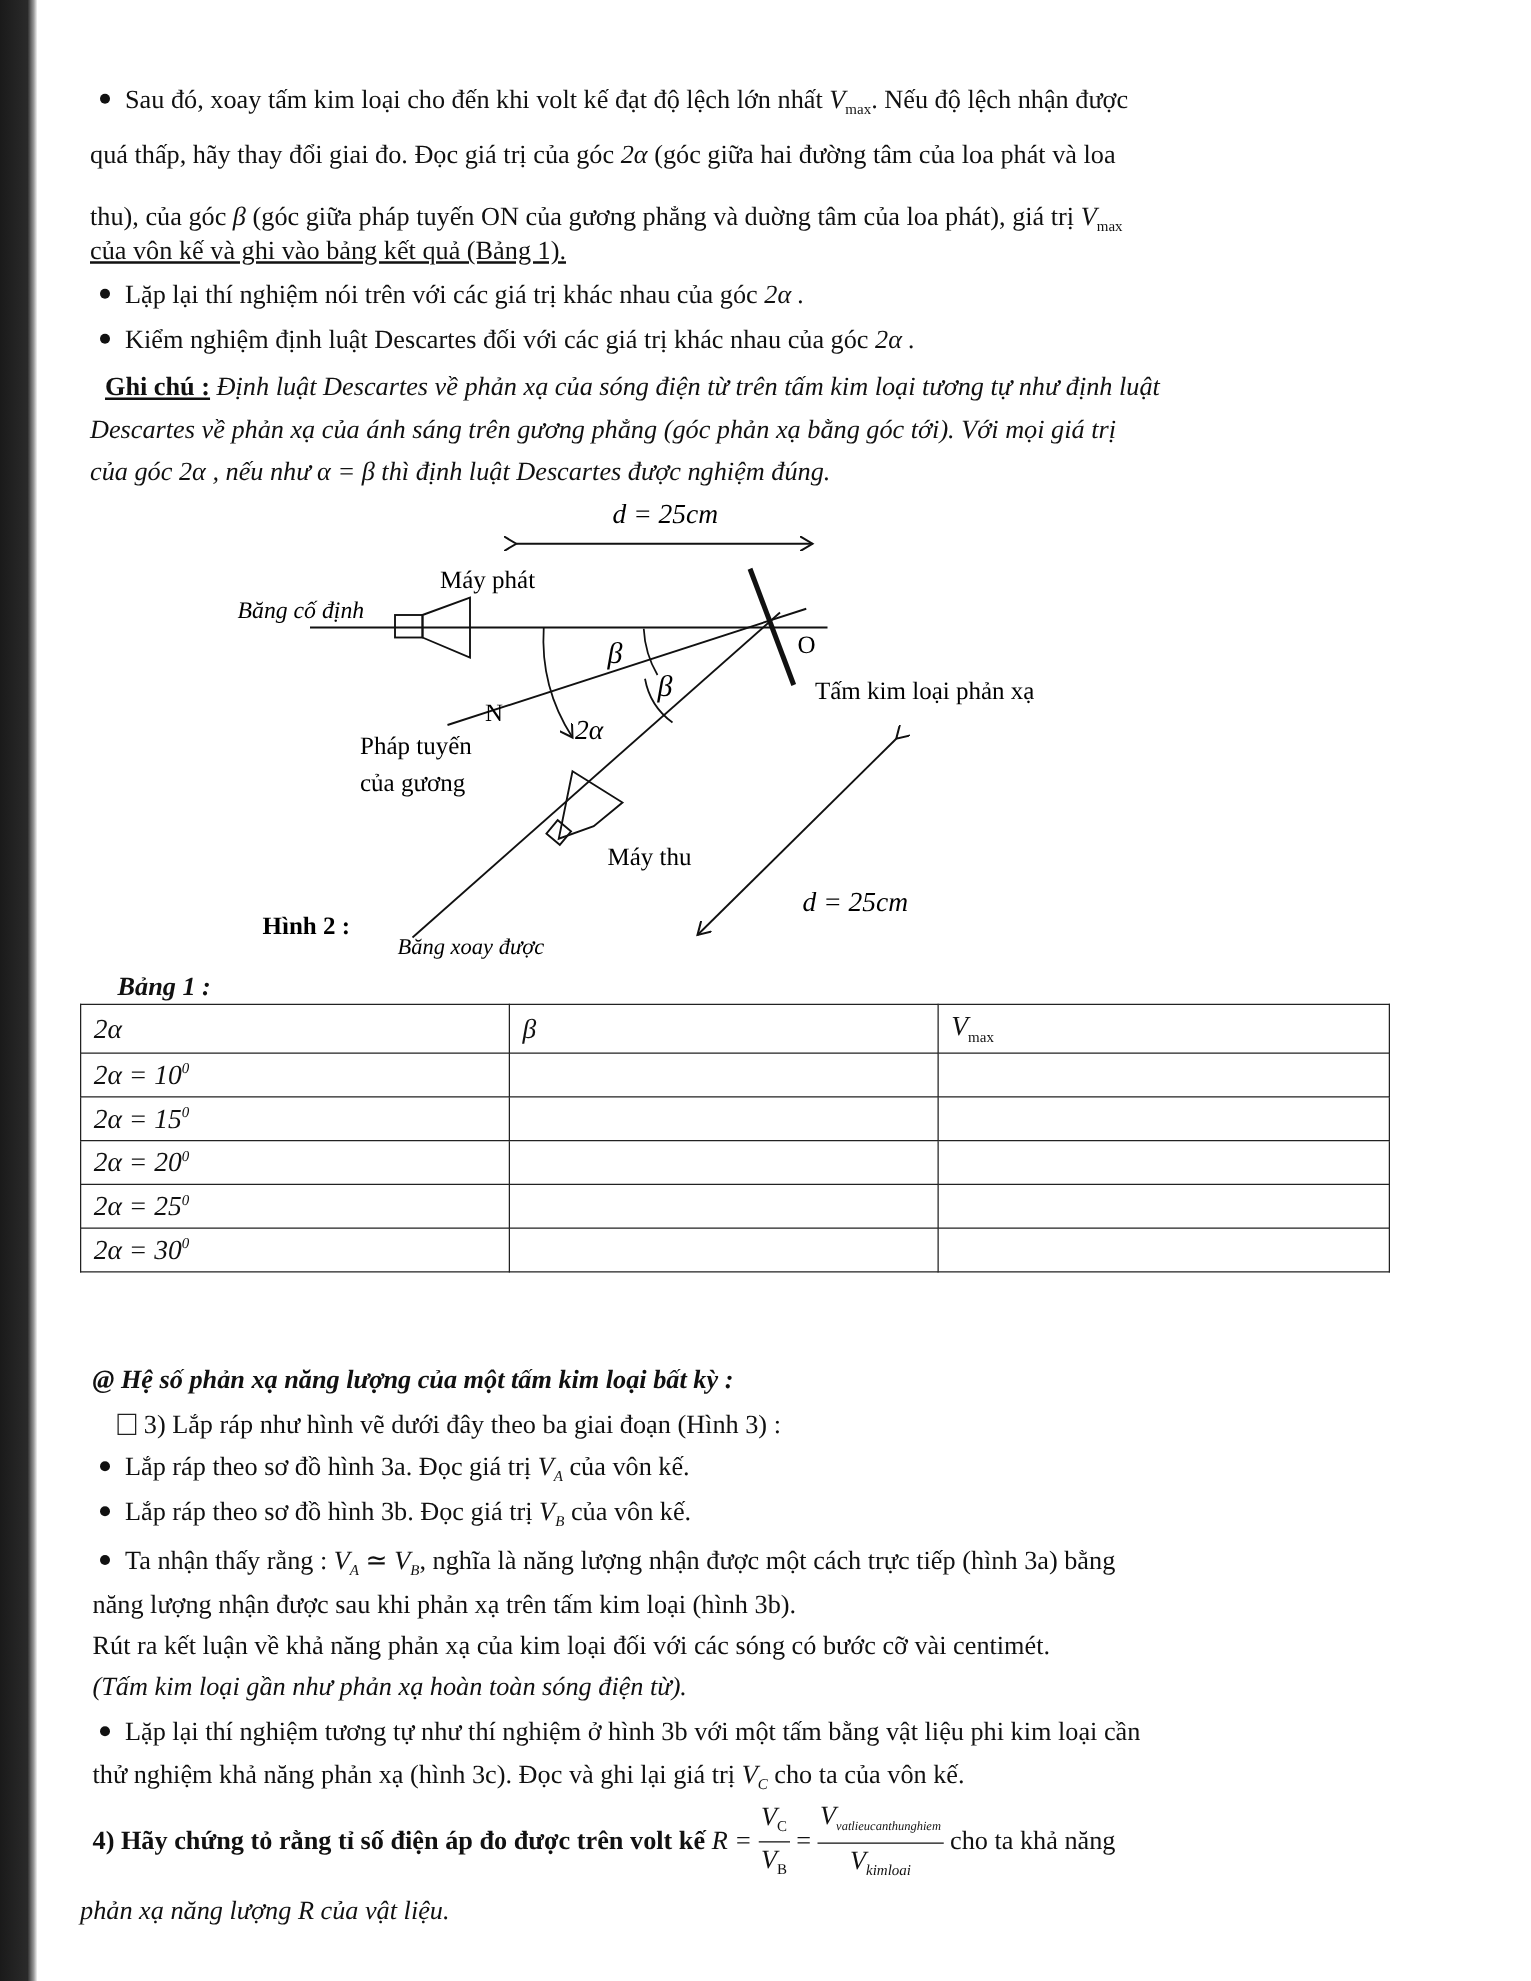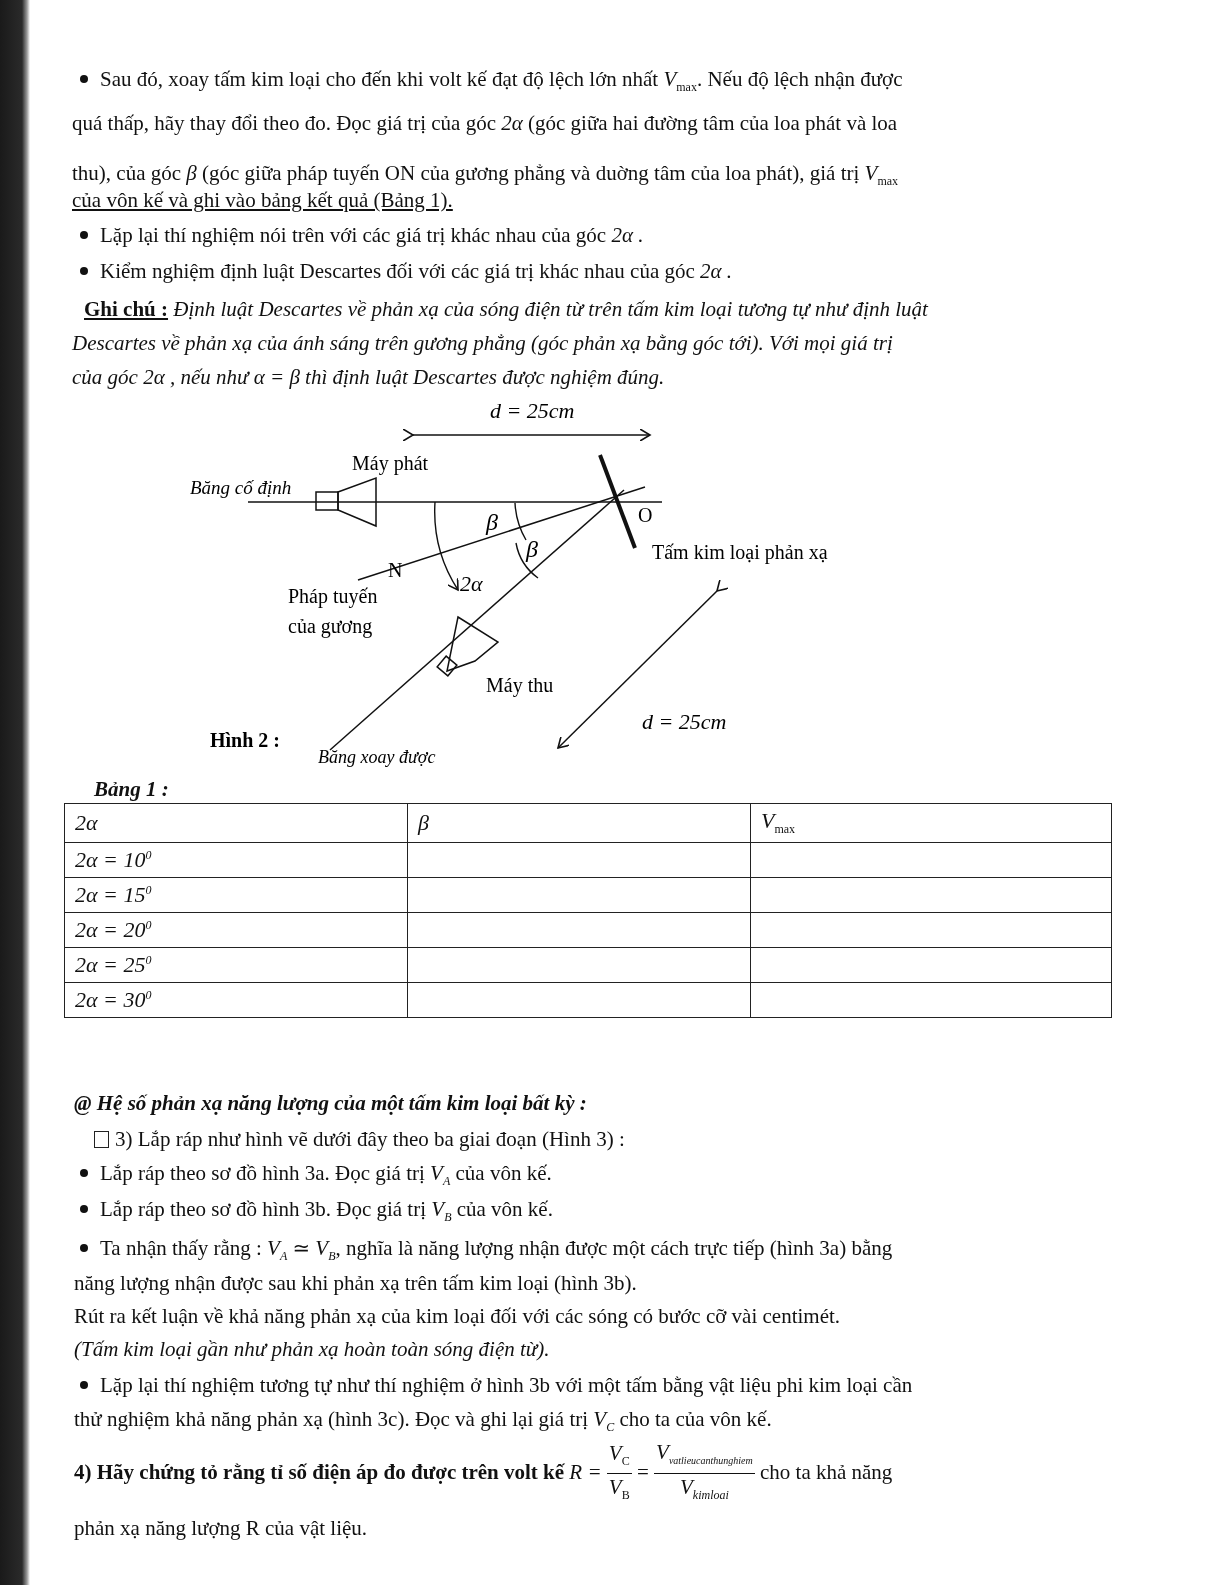--- a/index.html
+++ b/index.html
@@ -27,21 +27,21 @@
 </style>
 </head>
 <body>
 
 <div class="left-bar"></div>
 
 <div class="line" style="left:80px;top:66px;">
   <span class="bullet"></span><span>Sau đó, xoay tấm kim loại cho đến khi volt kế đạt độ lệch lớn nhất </span><span class="var">V</span><sub>max</sub><span>. Nếu độ lệch nhận được</span>
 </div>
 <div class="line" style="left:72px;top:110px;">
-  <span>quá thấp, hãy thay đổi theo đo. Đọc giá trị của góc </span><span class="var">2α</span><span> (góc giữa hai đường tâm của loa phát và loa</span>
+  <span>quá thấp, hãy thay đổi giai đo. Đọc giá trị của góc </span><span class="var">2α</span><span> (góc giữa hai đường tâm của loa phát và loa</span>
 </div>
 <div class="line" style="left:72px;top:160px;">
   <span>thu), của góc </span><span class="var">β</span><span> (góc giữa pháp tuyến ON của gương phẳng và duờng tâm của loa phát), giá trị </span><span class="var">V</span><sub>max</sub>
 </div>
 <div class="line" style="left:72px;top:187px;text-decoration:underline;">
   <span>của vôn kế và ghi vào bảng kết quả (Bảng 1).</span>
 </div>
 
 <div class="line" style="left:80px;top:222px;">
   <span class="bullet"></span><span>Lặp lại thí nghiệm nói trên với các giá trị khác nhau của góc </span><span class="var">2α .</span>
@@ -159,13 +159,13 @@
     <span class="num"><span>V</span><sub>C</sub></span>
     <span class="den"><span>V</span><sub>B</sub></span>
   </span>
   <span>=</span>
   <span class="frac">
     <span class="num"><span>V</span><sub style="font-size:10px;font-style:italic;">vatlieucanthunghiem</sub></span>
     <span class="den"><span>V</span><sub style="font-size:12px;font-style:italic;">kimloai</sub></span>
   </span>
   <span> cho ta khả năng</span>
 </div>
-<div class="line" style="left:74px;top:1515px;">phản xạ năng lượng R của vật liệu.</div>
+<div class="line" style="left:64px;top:1515px;font-style:italic;">phản xạ năng lượng R của vật liệu.</div>
 
 </body></html>

